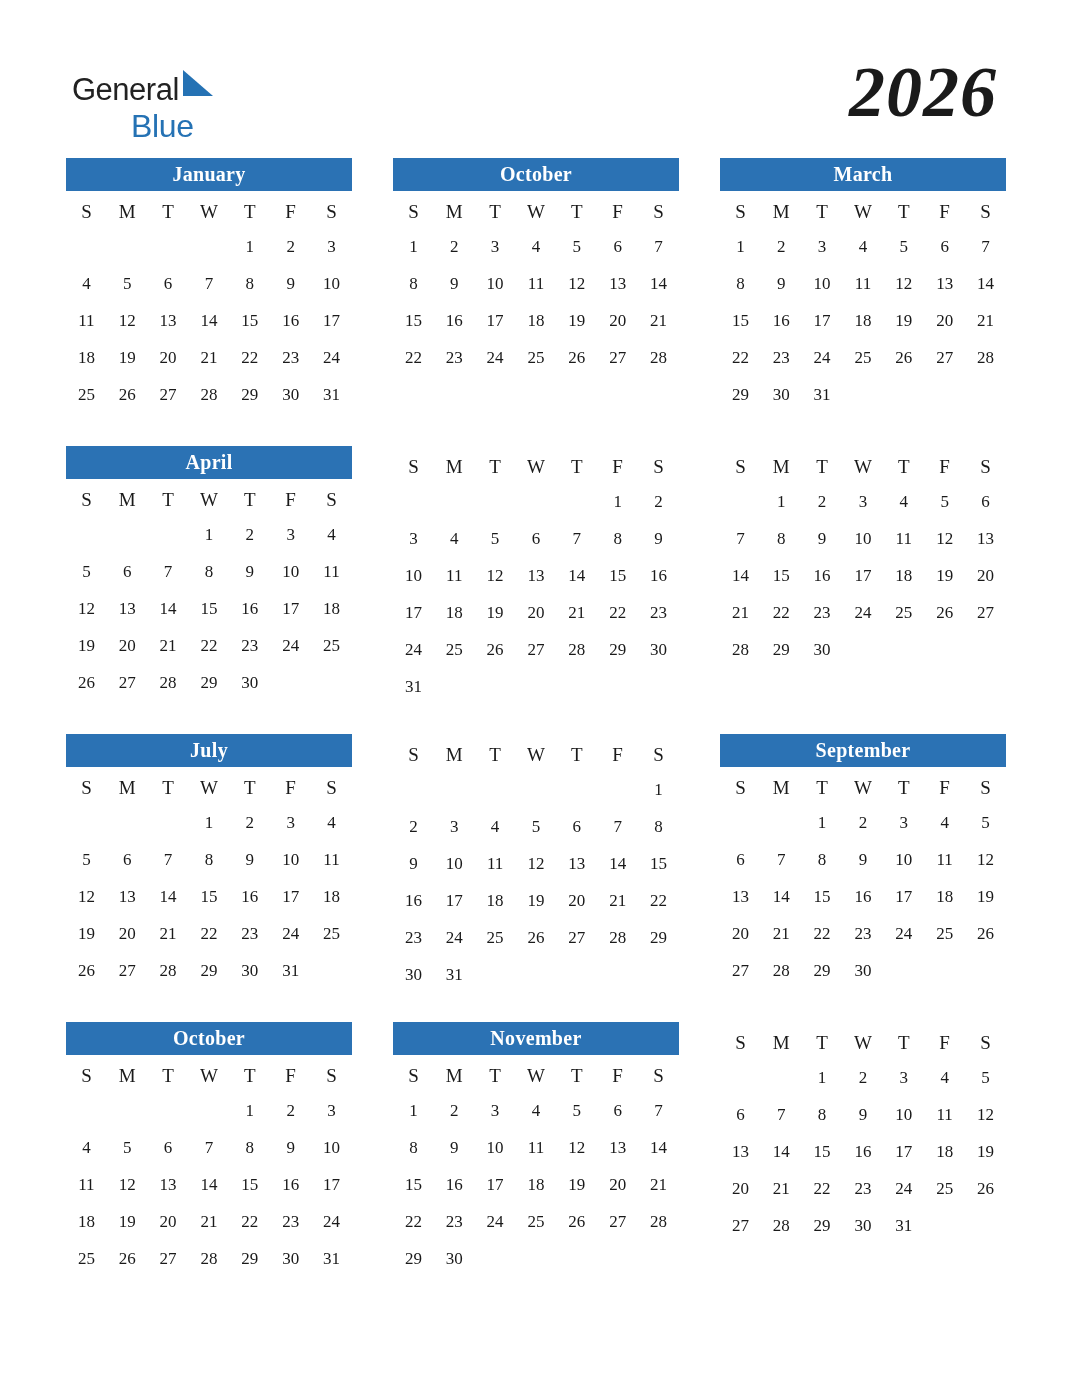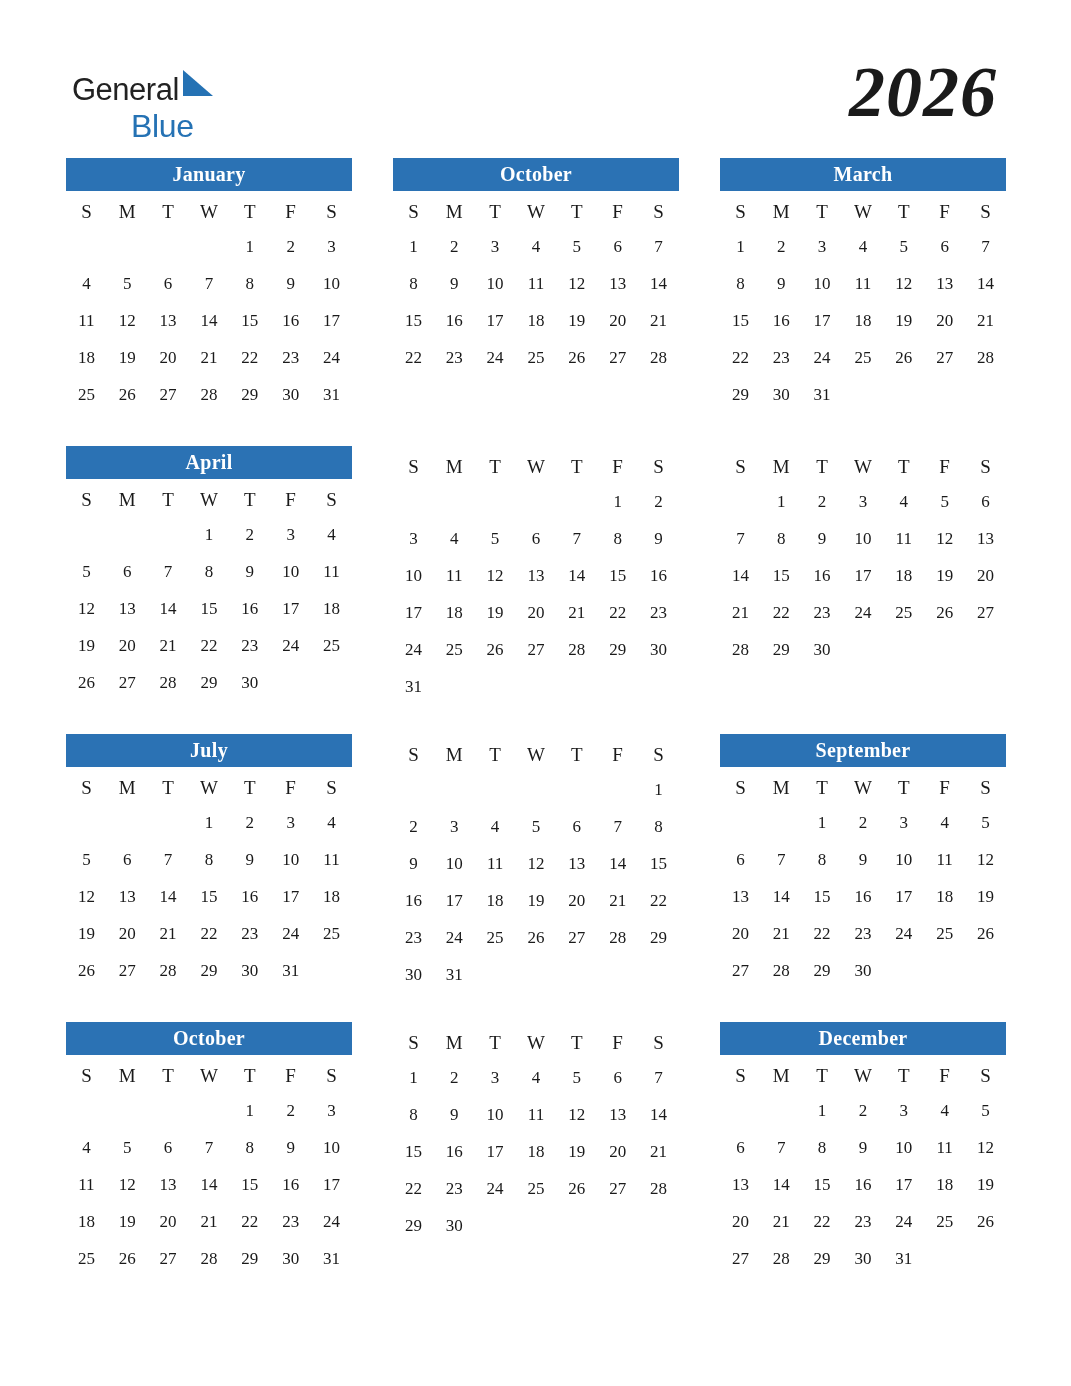--- a/index.html
+++ b/index.html
@@ -868,20 +868,21 @@
             <td></td>
             <td></td>
             <td></td>
             <td></td>
           </tr>
         </tbody>
       </table>
     </div>
 
     <div class="month">
+      <div class="month-title">November</div>
       <table class="cal">
         <thead>
           <tr>
             <th>S</th>
             <th>M</th>
             <th>T</th>
             <th>W</th>
             <th>T</th>
             <th>F</th>
             <th>S</th>
@@ -940,21 +941,20 @@
             <td></td>
             <td></td>
             <td></td>
             <td></td>
           </tr>
         </tbody>
       </table>
     </div>
 
     <div class="month">
-      <div class="month-title">December</div>
       <table class="cal">
         <thead>
           <tr>
             <th>S</th>
             <th>M</th>
             <th>T</th>
             <th>W</th>
             <th>T</th>
             <th>F</th>
             <th>S</th>

